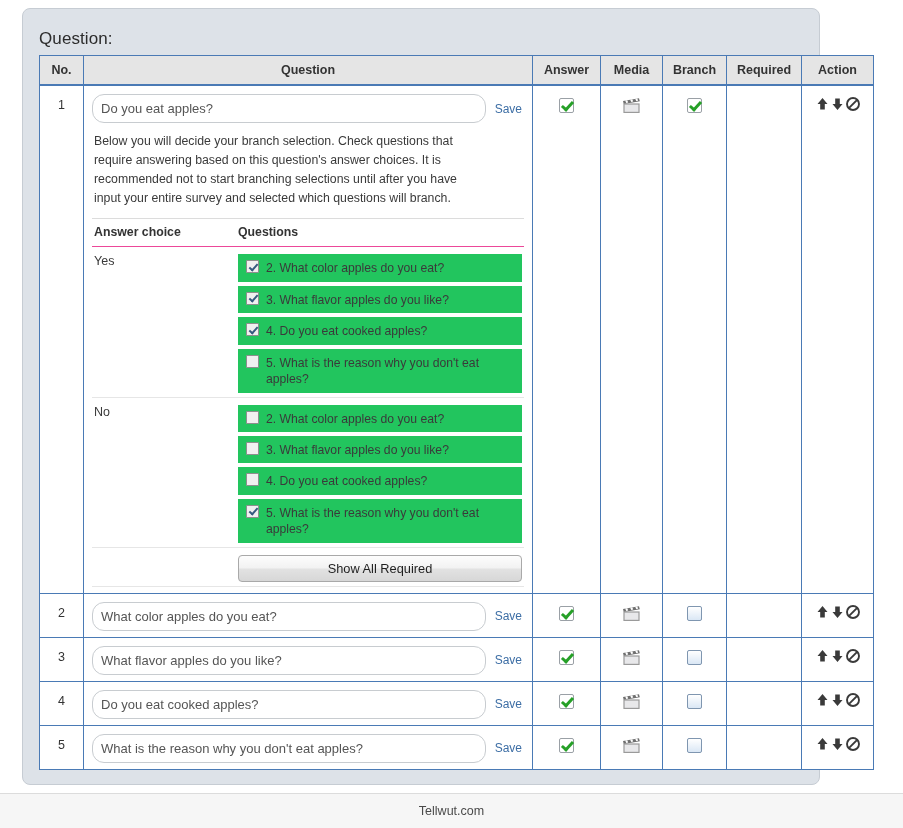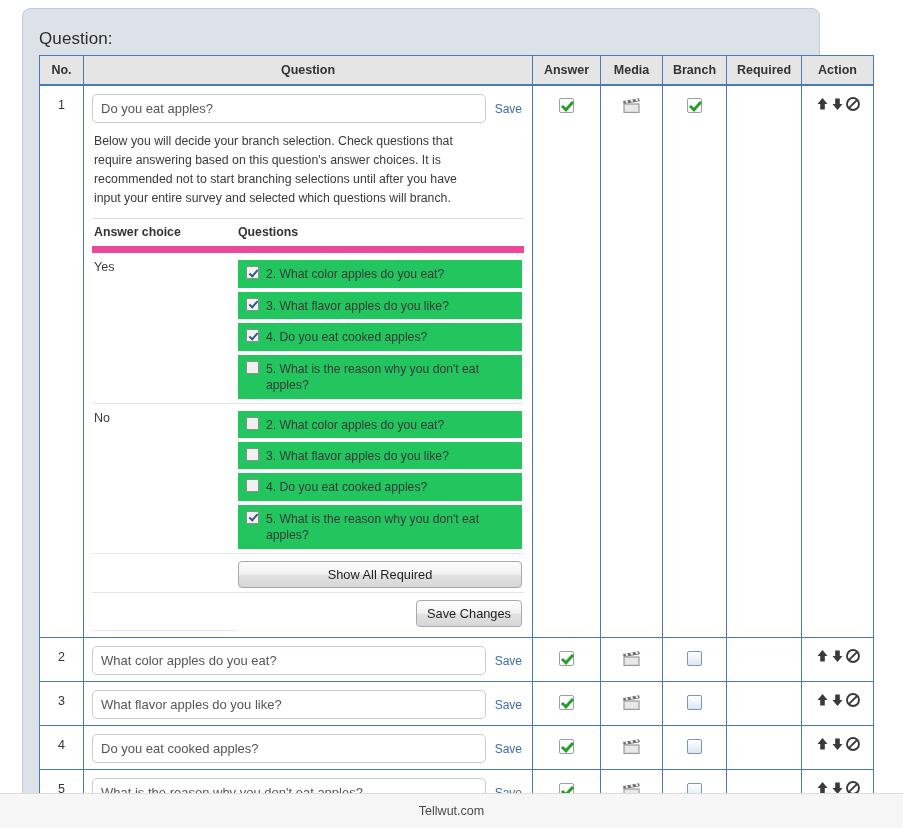--- a/index.html
+++ b/index.html
@@ -95,21 +95,21 @@
     align-items: center;
     gap: 9px;
   }
   .qinput {
     flex: 1 1 auto;
     font-family: "Liberation Sans", sans-serif;
     font-size: 13px;
     color: #555555;
     padding: 6px 8px;
     border: 1px solid #c8ccd0;
-    border-radius: 5px;
+    border-radius: 12px;
     background: #ffffff;
     box-sizing: border-box;
     outline: none;
   }
   .save-link {
     font-size: 12px;
     color: #3d6ea5;
     text-decoration: none;
     cursor: pointer;
     padding-right: 2px;
@@ -130,21 +130,21 @@
     width: 100%;
     table-layout: fixed;
     margin-top: 2px;
   }
   table.branchtable th {
     text-align: left;
     font-size: 12.3px;
     font-weight: bold;
     color: #333;
     padding: 6px 2px 7px 2px;
-    border-bottom: 7px solid #ec4899;
+    border-bottom: 1px solid #ec4899;
     border-top: 1px solid #dcdcdc;
   }
   .bc-choice { width: 140px; }
   table.branchtable td {
     vertical-align: top;
     padding: 7px 2px 4px 2px;
     border-bottom: 1px solid #e6e6e6;
   }
   .choice-label {
     font-size: 12.5px;
@@ -335,24 +335,20 @@
                           <span class="wcb checked"></span>
                           <span class="opt-text">5. What is the reason why you don't eat apples?</span>
                         </label>
                       </div>
                     </td>
                   </tr>
                   <tr>
                     <td></td>
                     <td class="btn-row"><button class="btn btn-wide">Show All Required</button></td>
                   </tr>
-                  <tr>
-                    <td></td>
-                    <td class="btn-row last"><button class="btn">Save Changes</button></td>
-                  </tr>
                 </tbody>
               </table>
             </td>
             <td class="cell-center"><span class="ic ic-greencheck"></span></td>
             <td class="cell-center"><span class="ic ic-media"><svg width="19" height="17" viewBox="0 0 19 17">
                   <polygon points="1,4 17,1.2 17.8,4.2 1.8,7" fill="#6f6f6f"></polygon>
                   <polygon points="3.2,3.6 5.2,3.2 6.2,5.5 4.2,5.9" fill="#ffffff"></polygon>
                   <polygon points="8.2,2.7 10.2,2.3 11.2,4.6 9.2,5.0" fill="#ffffff"></polygon>
                   <polygon points="13.2,1.8 15.2,1.4 16.2,3.7 14.2,4.1" fill="#ffffff"></polygon>
                   <rect x="1.4" y="6.4" width="16.2" height="9.6" fill="#9a9a9a"></rect>

